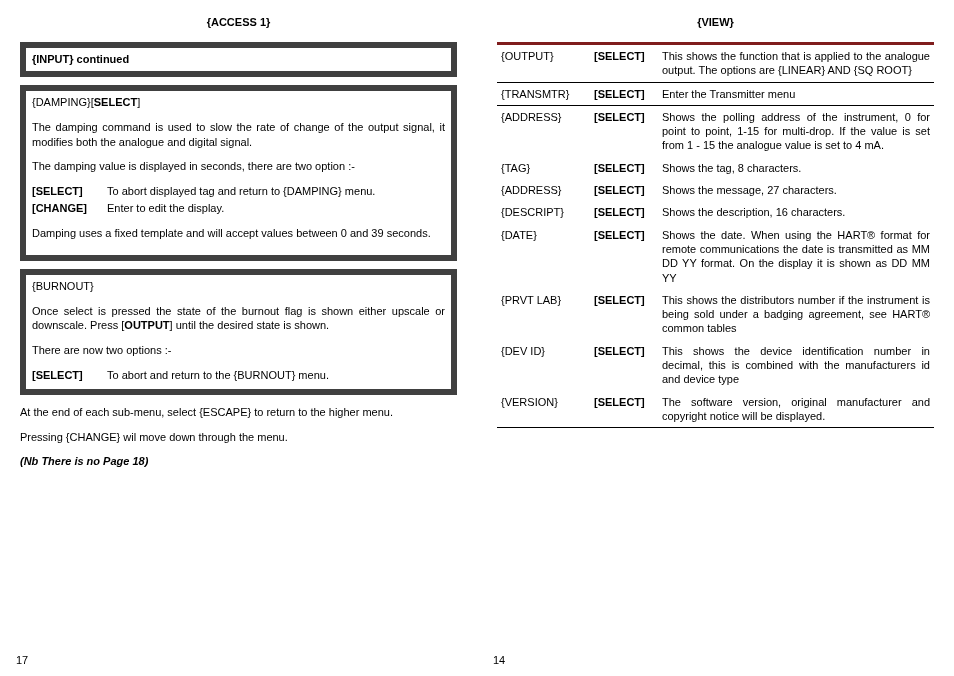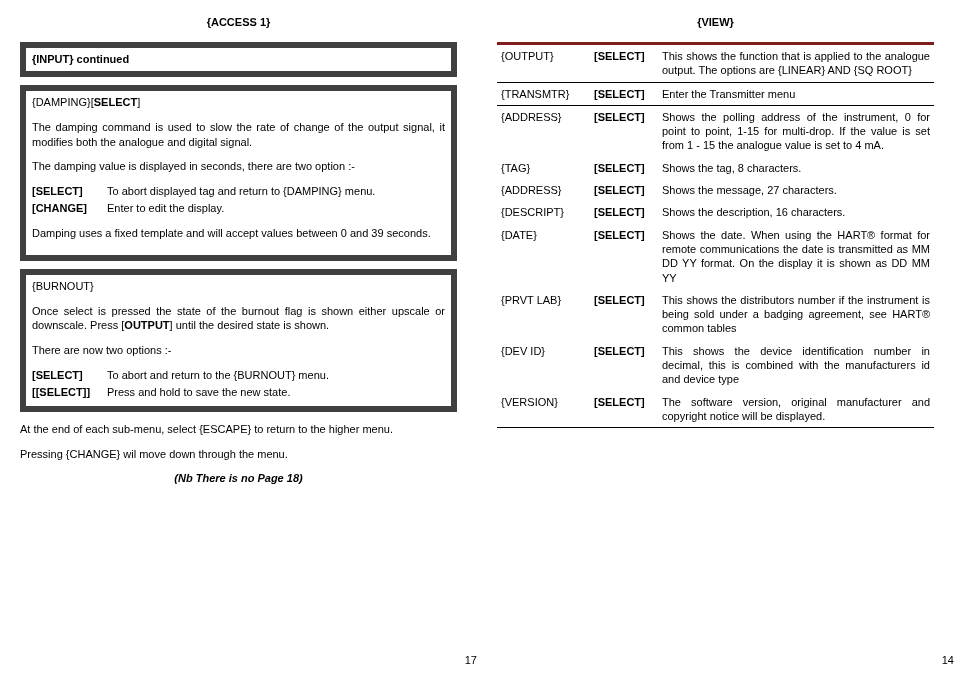--- a/index.html
+++ b/index.html
@@ -35,28 +35,27 @@
     padding: 2px 0;
   }
   .para { margin: 10px 0; line-height:1.35; }
   .opts { display:flex; margin:2px 0; }
   .opts .k { width:75px; font-weight:bold; }
   .opts .v { flex:1; }
   .just { text-align: justify; }
   .foot-note {
     font-style: italic;
     font-weight: bold;
-    text-align: center;
   }
   .page-num {
     position: absolute;
     bottom: 10px;
     width: 100%;
-    left: 0;
-    text-align: right;
+    left: 16px;
+    text-align: left;
   }
   table.view {
     width: 100%;
     border-collapse: collapse;
   }
   table.view td {
     padding: 4px 4px;
     vertical-align: top;
     line-height:1.3;
   }
@@ -92,24 +91,20 @@
     <div class="para">Damping uses a fixed template and will accept values between 0 and 39 seconds.</div>
   </div>
 
   <div class="box">
     <div>{BURNOUT}</div>
     <div class="para just">Once select is pressed the state of the burnout flag is shown either upscale or downscale. Press [<b>OUTPUT</b>] until the desired state is shown.</div>
     <div class="para">There are now two options :-</div>
     <div class="opts">
       <div class="k">[SELECT]</div>
       <div class="v">To abort and return to the {BURNOUT} menu.</div>
-    </div>
-    <div class="opts">
-      <div class="k">[[SELECT]]</div>
-      <div class="v">Press and hold to save the new state.</div>
     </div>
   </div>
 
   <div class="para">At the end of each sub-menu, select {ESCAPE} to return to the higher menu.</div>
   <div class="para">Pressing {CHANGE} wil move down through the menu.</div>
 
   <div class="foot-note">(Nb There is no Page 18)</div>
 
   <div class="page-num">17</div>
 </div>

